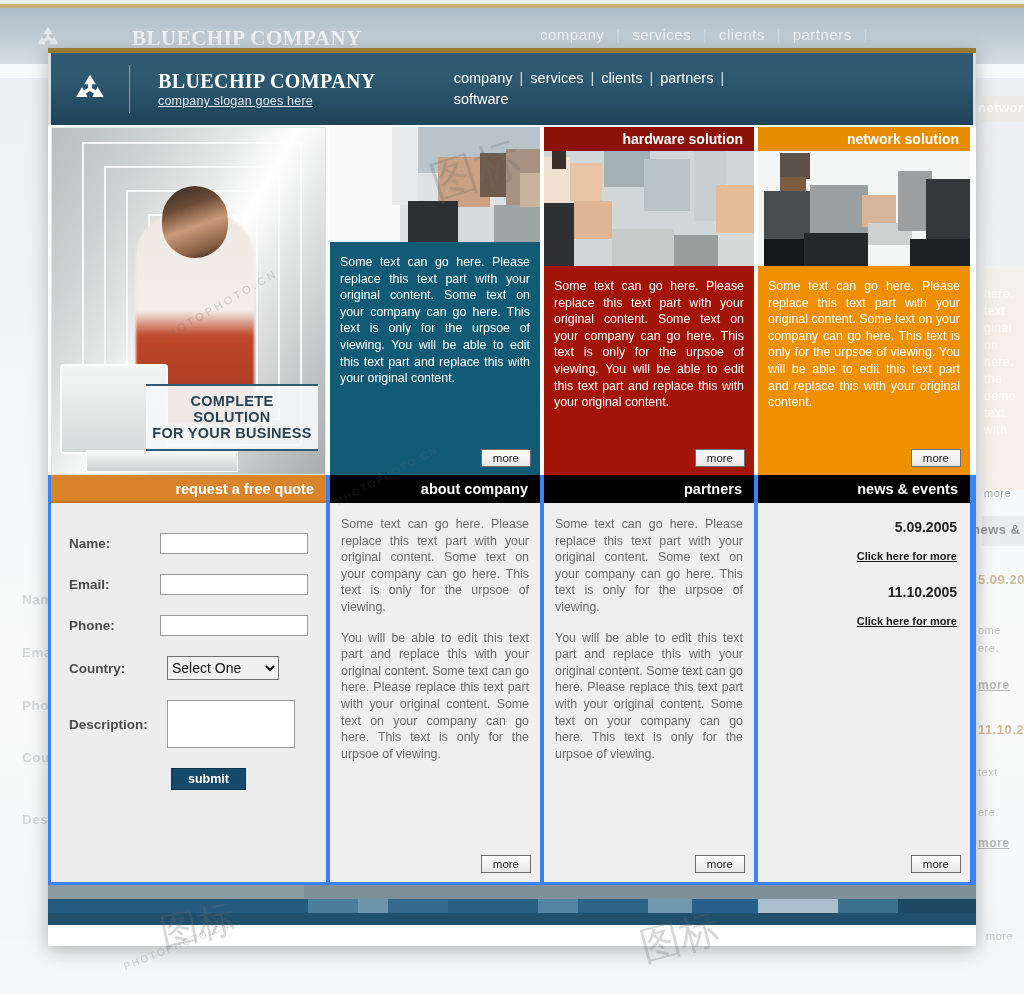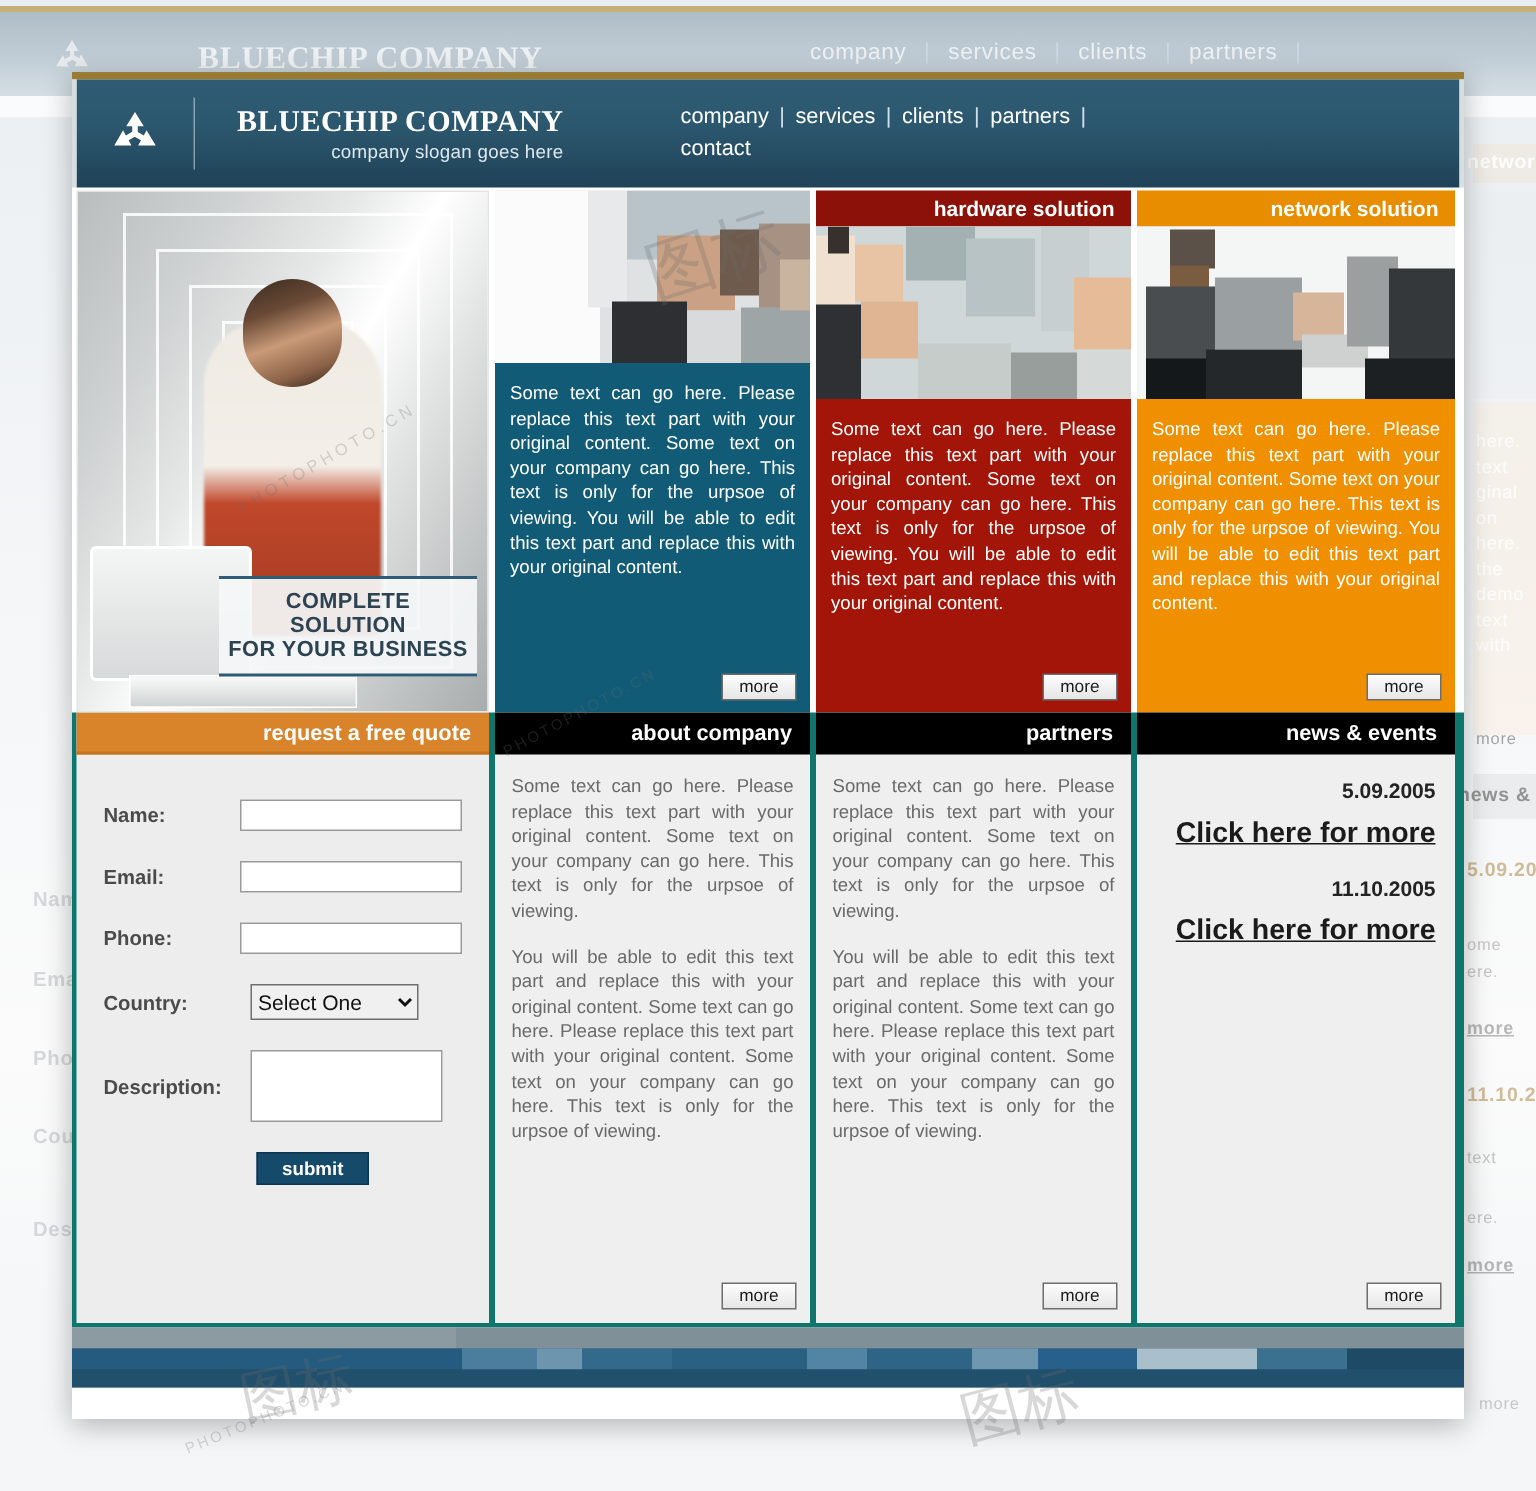--- a/index.html
+++ b/index.html
@@ -51,21 +51,21 @@
   }
   #logo-wrap{width:78px;display:flex;justify-content:center;align-items:center;}
   .recycle-svg{width:34px;height:34px;}
   #logo-divider{width:1px;height:48px;background:rgba(255,255,255,.45);}
   #brand-block{margin-left:28px;}
   #brand-name{
     color:#ffffff;font-size:20px;font-weight:bold;letter-spacing:.4px;
     font-family:"Liberation Serif",serif;
   }
   #brand-slogan{
-    color:#dfe8ee;font-size:12.5px;text-align:right;margin-top:1px;letter-spacing:.2px;
+    color:#dfe8ee;font-size:12.5px;margin-top:1px;letter-spacing:.2px;text-decoration:underline;
   }
   #topnav{
     margin-left:78px;color:#ffffff;font-size:14.5px;line-height:21px;
     max-width:400px;
   }
   #topnav a{color:#fff;text-decoration:none;}
   .nav-sep{color:#cfe0ea;margin:0 7px;}
 
   
   #hero-row{display:flex;height:350px;background:#fff;padding:2px 3px 0 3px;box-sizing:border-box;}
@@ -127,21 +127,21 @@
     padding:2px 11px;cursor:pointer;
   }
   #col-soft .sol-head{background:#14566f;}
   #col-soft .sol-body{background:#125b77;}
   #col-hard .sol-head{background:#8c1108;}
   #col-hard .sol-body{background:#a31508;}
   #col-net  .sol-head{background:#e98d00;}
   #col-net  .sol-body{background:#f09000;}
 
   
-  #lower-row{display:flex;height:410px;padding:0 3px 3px 3px;box-sizing:border-box;background:#0f766e;}
+  #lower-row{display:flex;height:410px;padding:0 3px 3px 3px;box-sizing:border-box;background:#3b82f6;}
 
   #quote-col{width:275px;margin-right:4px;background:#ededee;display:flex;flex-direction:column;}
   #quote-head{
     height:28px;line-height:28px;text-align:right;padding-right:12px;
     background:#d9832b;color:#fff;font-size:14.5px;font-weight:bold;box-sizing:border-box;
     border-bottom:2px solid #c4741f;
   }
   #quote-form{flex:1;padding:30px 18px 0 18px;box-sizing:border-box;}
   .frow{display:flex;align-items:center;margin-bottom:20px;}
   .flabel{width:98px;color:#4b4b4b;font-size:13.5px;font-weight:bold;}
@@ -179,21 +179,21 @@
   .info-more{
     position:absolute;right:9px;bottom:9px;
     background:linear-gradient(180deg,#fdfdfd,#e6e6e6);
     border:1px solid #6d6d6d;color:#1a1a1a;font-size:11.5px;
     padding:2px 11px;cursor:pointer;
   }
   #news-body{padding:16px 13px 0 13px;text-align:right;}
   .news-date{color:#232323;font-size:14px;font-weight:bold;margin-bottom:12px;}
   .news-text{color:#4f4f4f;font-size:12.6px;line-height:17px;margin-bottom:13px;text-align:right;}
   .news-link{
-    color:#1b1b1b;font-size:19px;font-weight:bold;text-decoration:underline;
+    color:#1b1b1b;font-size:11px;font-weight:bold;text-decoration:underline;
     display:block;margin-bottom:20px;cursor:pointer;
   }
 
   
   #card-footer{
     height:40px;
     background:linear-gradient(180deg,#8d9ca4 0%,#6d8796 18%,#2c5873 45%,#1f4257 100%);
     position:relative;overflow:hidden;
   }
   .foot-px{position:absolute;}
@@ -281,21 +281,21 @@
         </g>
       </svg>
     </div>
     <div id="logo-divider"></div>
     <div id="brand-block">
       <div id="brand-name">BLUECHIP COMPANY</div>
       <div id="brand-slogan">company slogan goes here</div>
     </div>
     <div id="topnav">
       <a href="#">company</a><span class="nav-sep">|</span><a href="#">services</a><span class="nav-sep">|</span><a href="#">clients</a><span class="nav-sep">|</span><a href="#">partners</a><span class="nav-sep">|</span><br>
-      <a href="#">contact</a>
+      <a href="#">software</a>
     </div>
   </div>
 
   <div id="hero-row">
 
     <div id="hero-photo">
       <div class="corridor" style="left:30px;top:14px;width:216px;height:300px;"></div>
       <div class="corridor" style="left:52px;top:38px;width:172px;height:250px;"></div>
       <div class="corridor" style="left:74px;top:62px;width:128px;height:200px;"></div>
       <div class="corridor" style="left:96px;top:86px;width:84px;height:150px;"></div>

